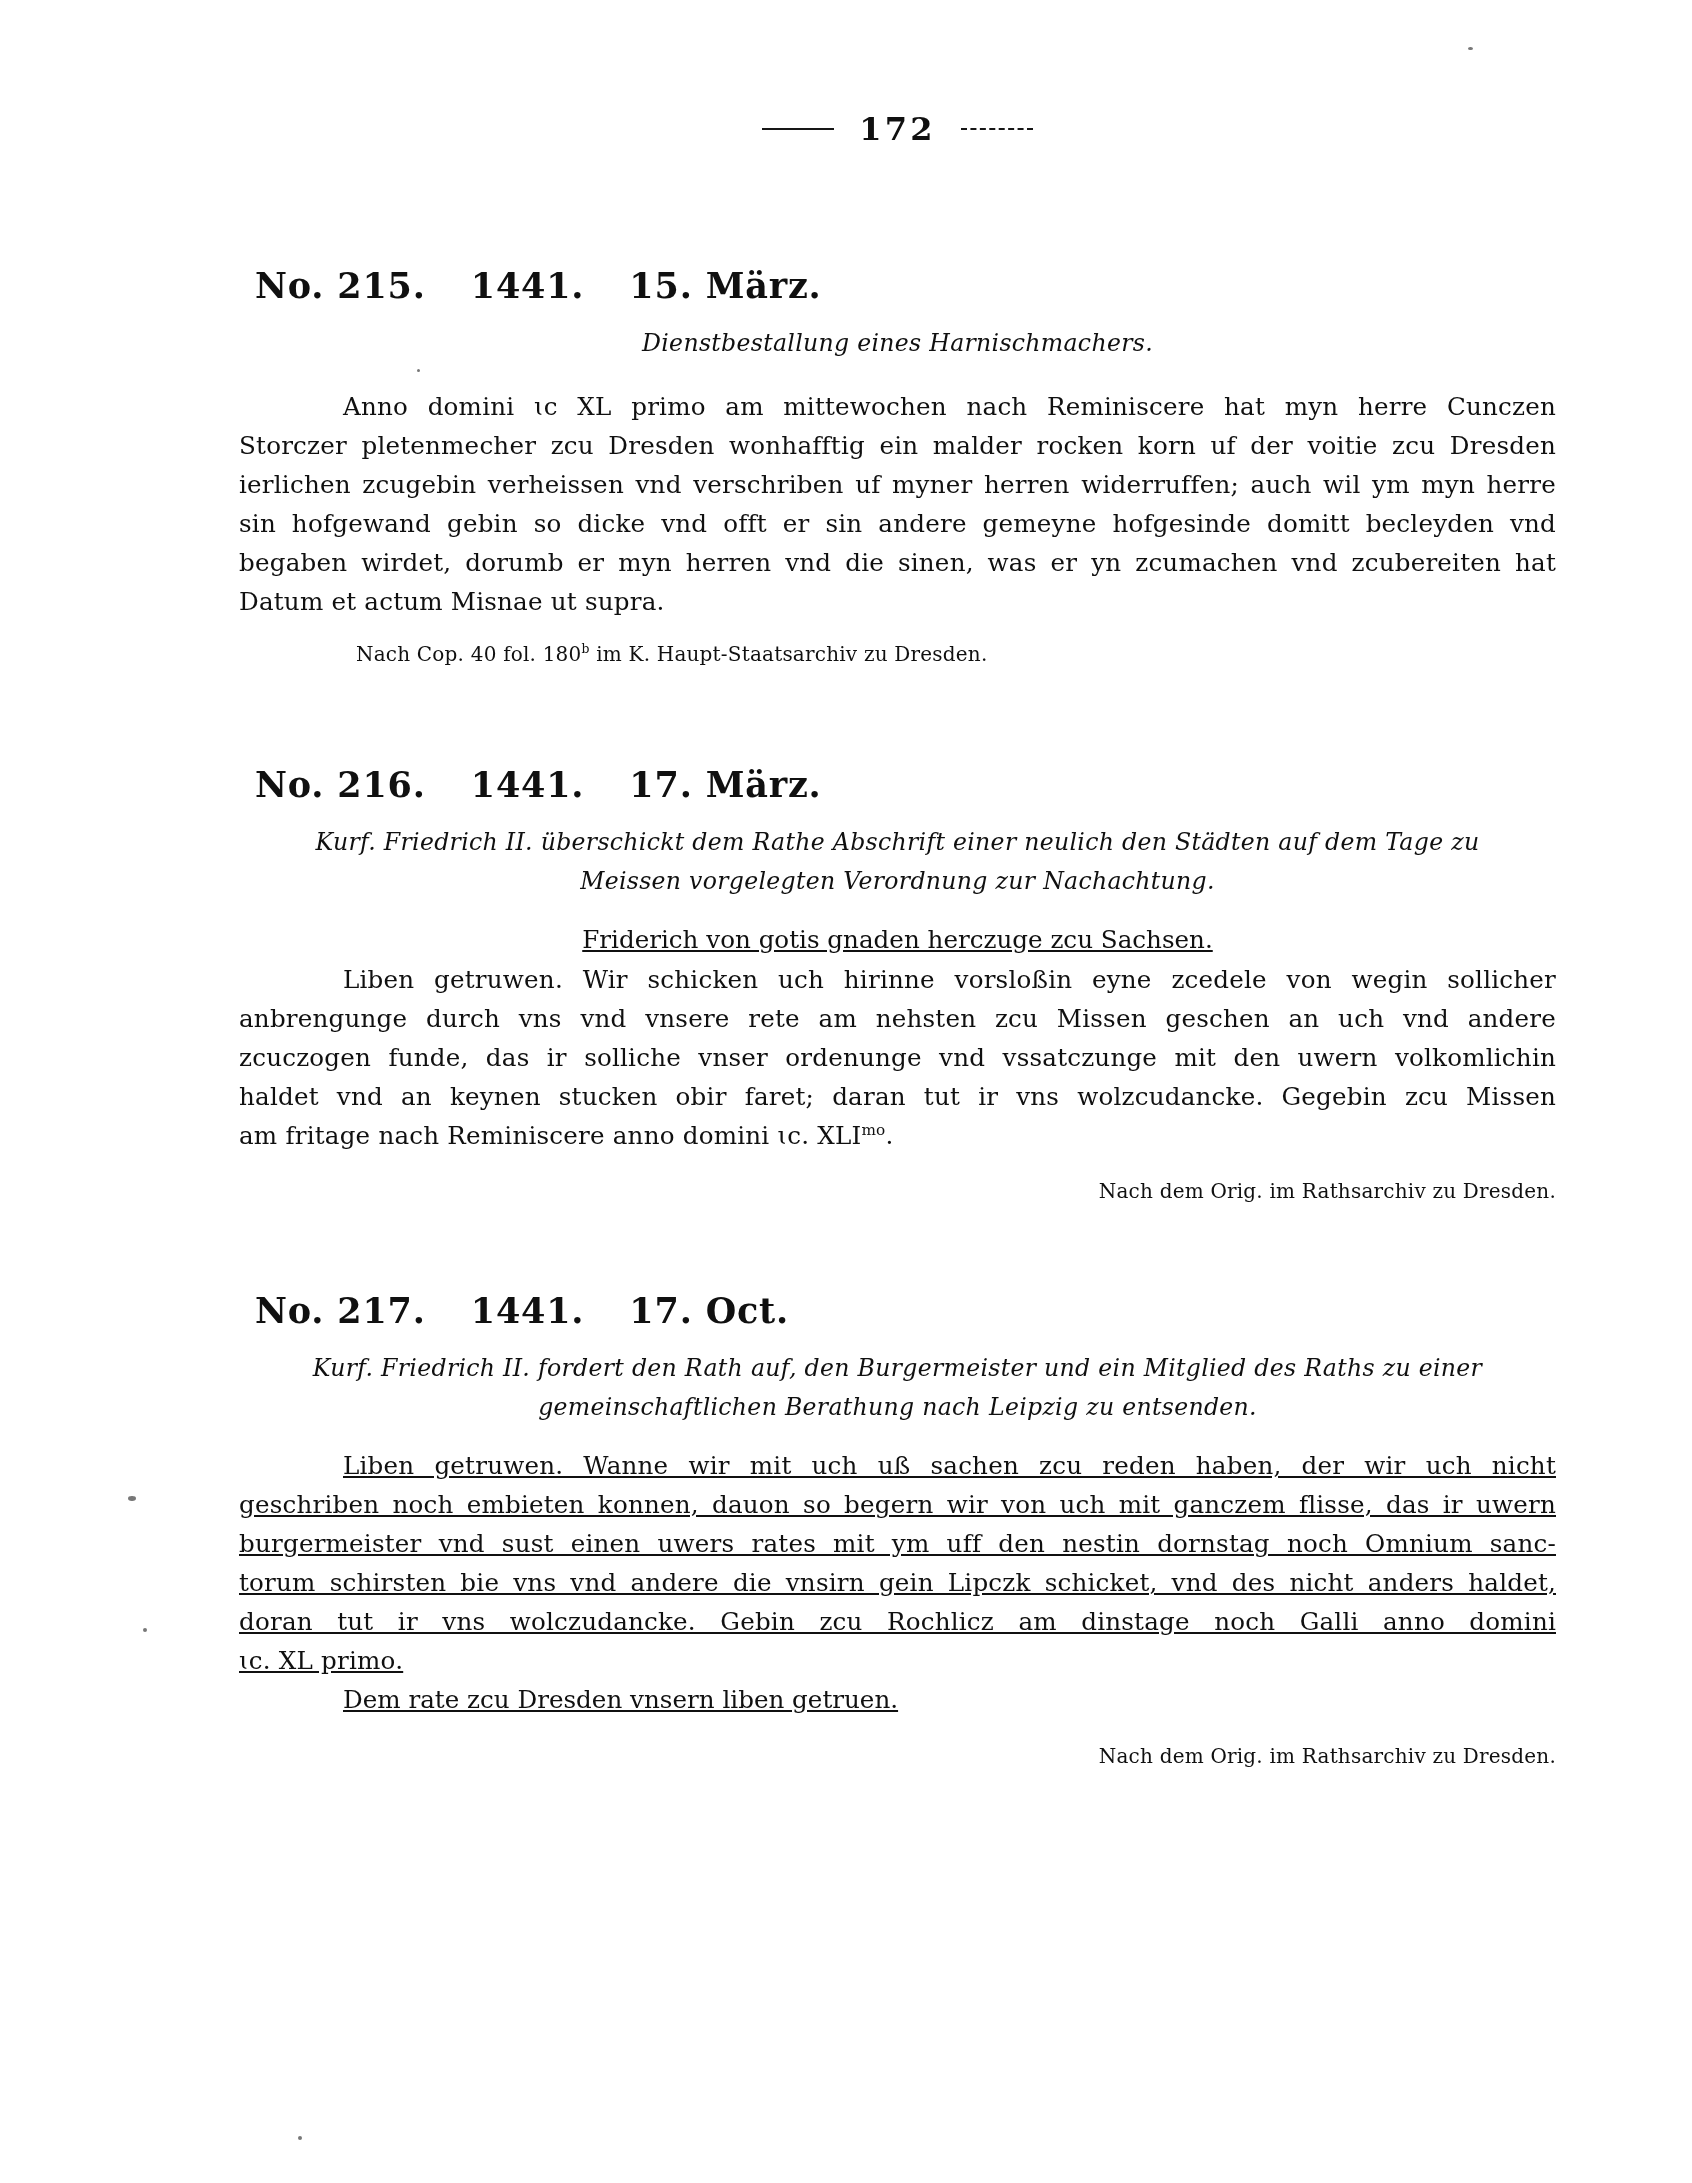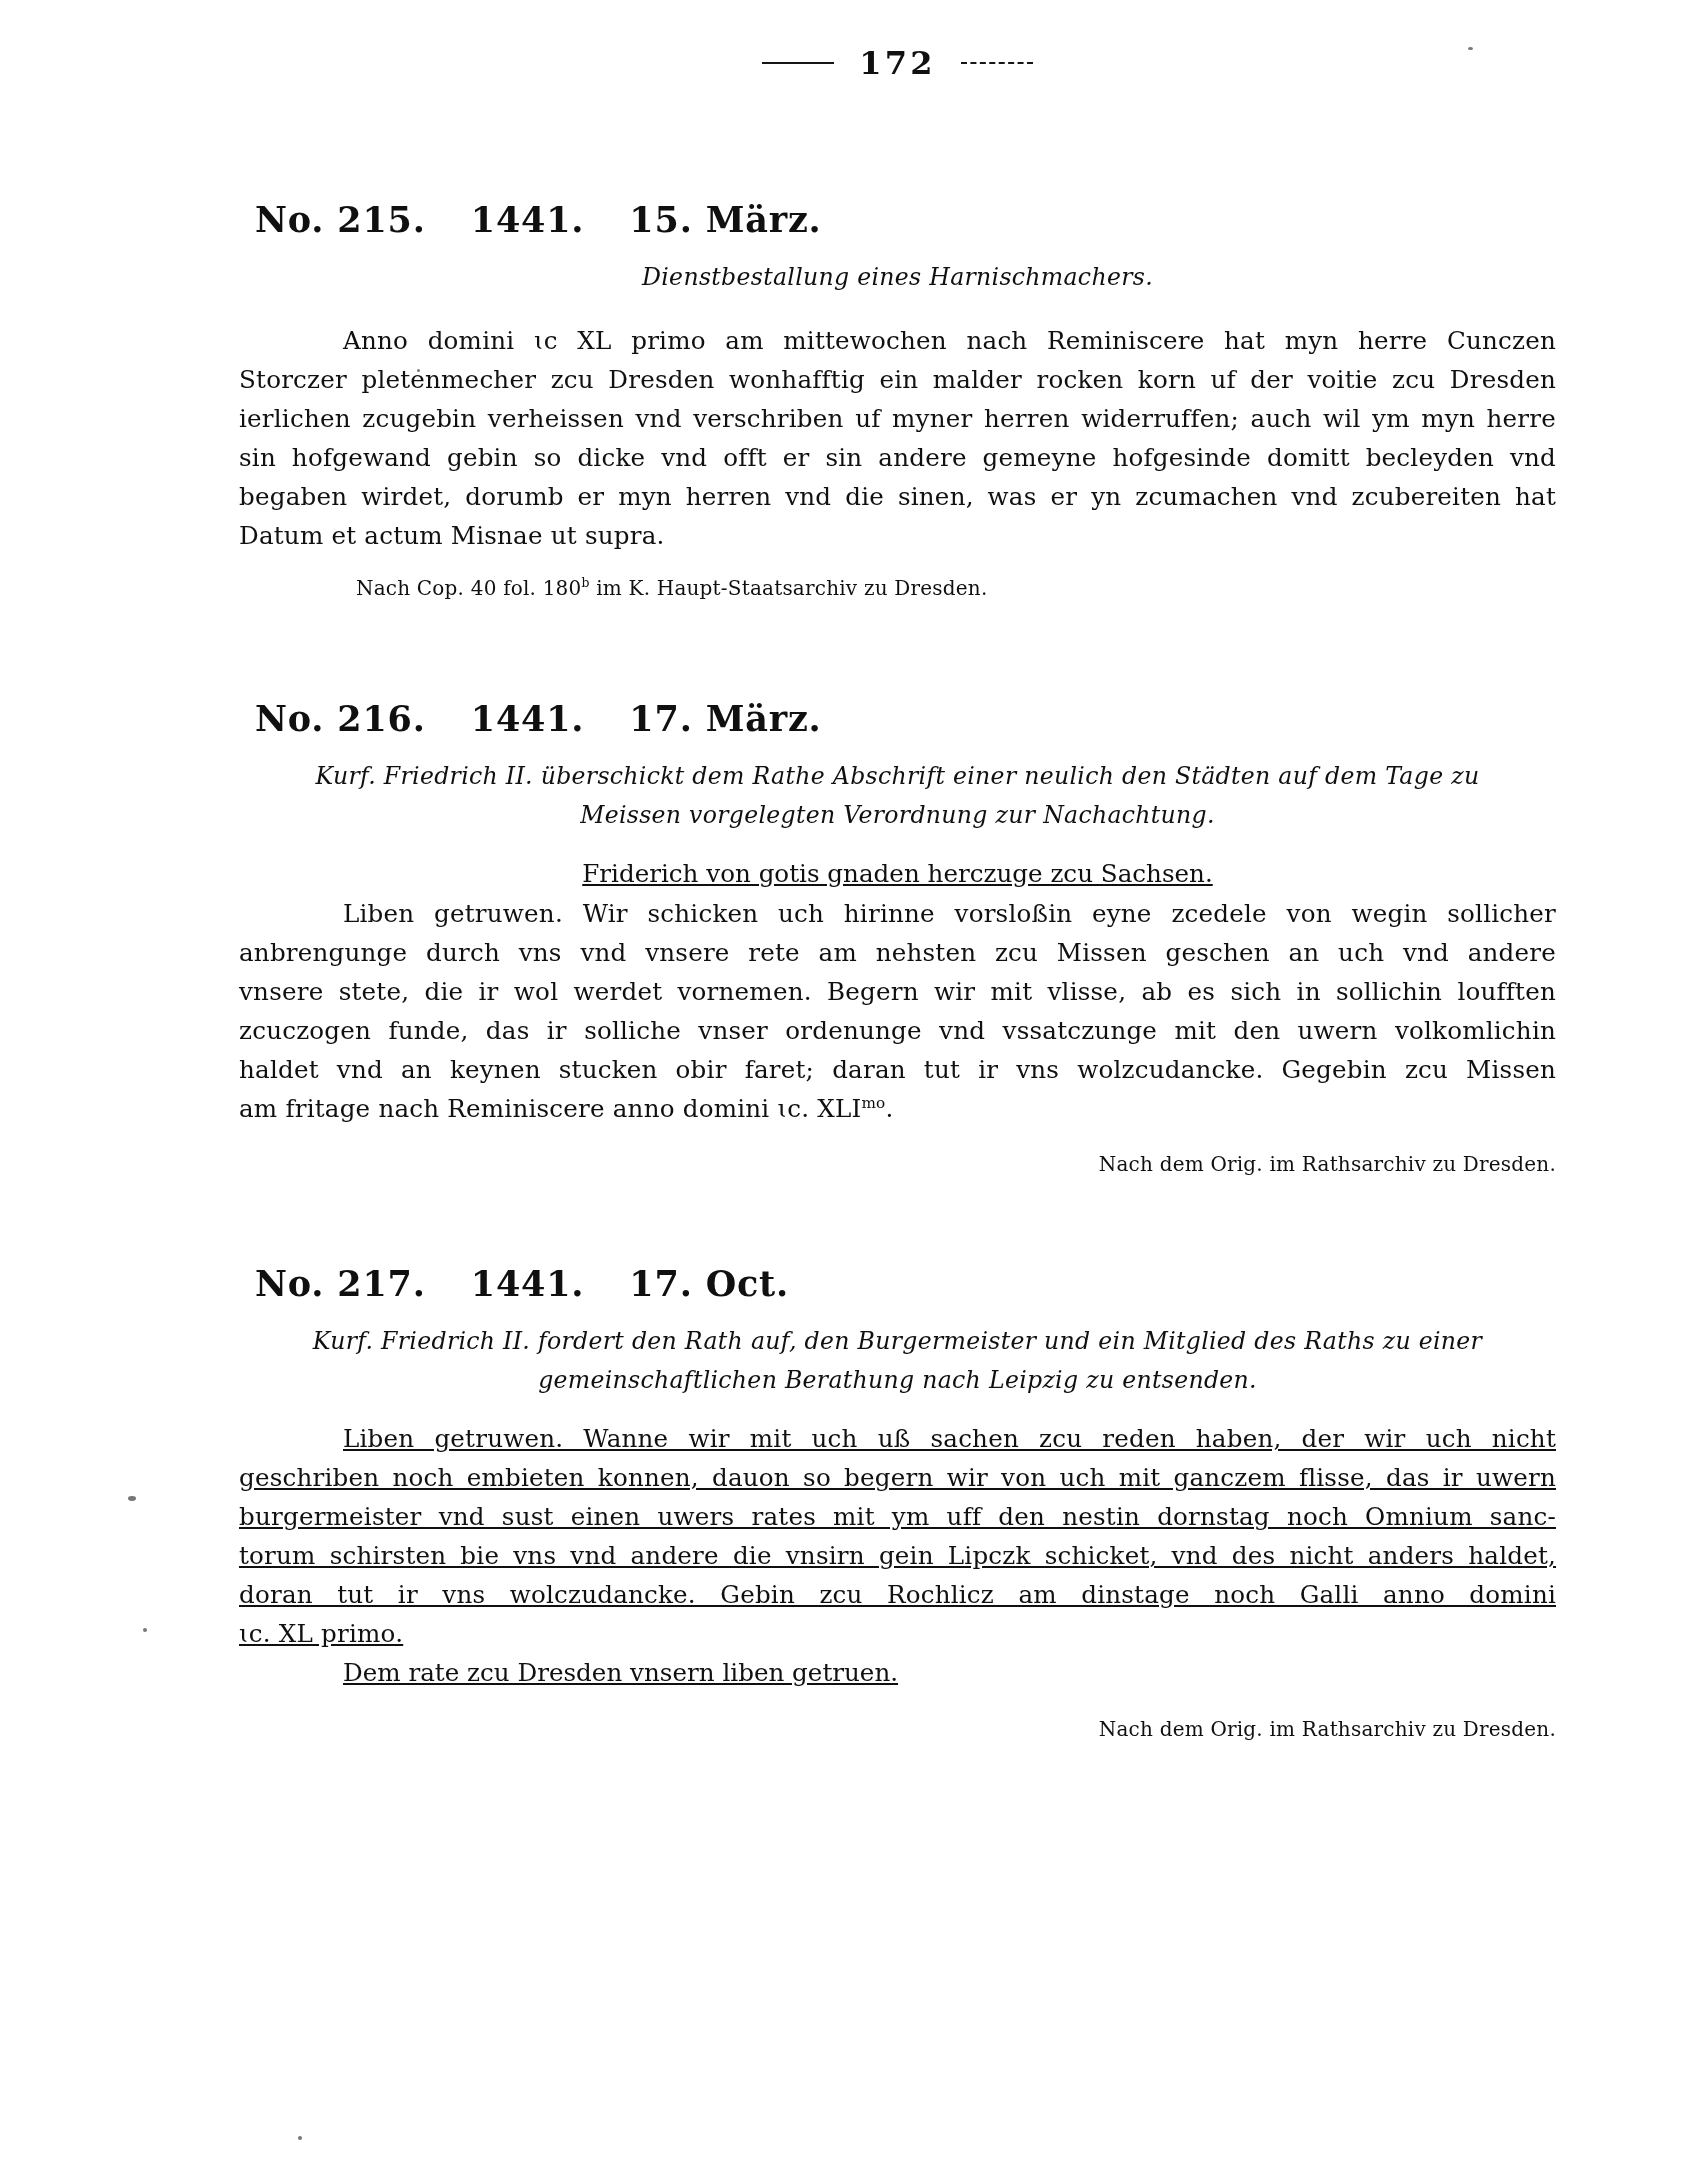--- a/index.html
+++ b/index.html
@@ -8,21 +8,21 @@
     width:1692px; height:2183px;
     position:relative;
     color:#101010;
     font-family:"DejaVu Serif", serif;
     -webkit-font-smoothing:antialiased;
   }
   .page { position:relative; width:1692px; height:2183px; overflow:hidden; }
   .content { width:1317px; margin-left:239px; }
 
   
-  .pagenum-row { padding-top:44px; text-align:center; }
+  .pagenum-row { padding-top:110px; text-align:center; }
   .pnum { display:inline-block; font-size:32px; font-weight:bold; letter-spacing:3.2px; vertical-align:middle; padding:0 4.3px; }
   .rule { display:inline-block; width:72px; height:0; vertical-align:middle; margin:0 18px; }
   .rule.solid  { border-top:2.7px solid #161616; }
   .rule.dashed { border-top:2.7px dashed #161616; }
 
   
   .heading { text-align:left; font-size:35px; font-weight:bold; line-height:49px; letter-spacing:0.8px; }
   .hpart { display:inline-block; margin:0 16px; }
 
   .subtitle { text-align:center; font-style:italic; font-size:23.6px; line-height:39px; letter-spacing:0.3px; }
@@ -98,21 +98,20 @@
       <div class="mt-sub">
         <div class="subtitle">Kurf. Friedrich II. überschickt dem Rathe Abschrift einer neulich den Städten auf dem Tage zu</div>
         <div class="subtitle">Meissen vorgelegten Verordnung zur Nachachtung.</div>
       </div>
 
       <div class="salut-center mt-salut">Friderich von gotis gnaden herczuge zcu Sachsen.</div>
 
       <div>
         <div class="bline indent">Liben getruwen.  Wir schicken uch hirinne vorsloßin eyne zcedele von wegin sollicher</div>
         <div class="bline">anbrengunge durch vns vnd vnsere rete am nehsten zcu Missen geschen an uch vnd andere</div>
-        <div class="bline">vnsere stete, die ir wol werdet vornemen. Begern wir mit vlisse, ab es sich in sollichin loufften</div>
         <div class="bline">zcuczogen funde, das ir solliche vnser ordenunge vnd vssatczunge mit den uwern volkomlichin</div>
         <div class="bline">haldet vnd an keynen stucken obir faret; daran tut ir vns wolzcudancke.  Gegebin zcu Missen</div>
         <div class="bline last"><span>am fritage nach Reminiscere anno domini ɩc. XLI</span><sup>mo</sup><span>.</span></div>
       </div>
 
       <div class="source mt-source-2">Nach dem Orig. im Rathsarchiv zu Dresden.</div>
     </div>
 
     <div>
       <div class="heading mt-heading-3">

